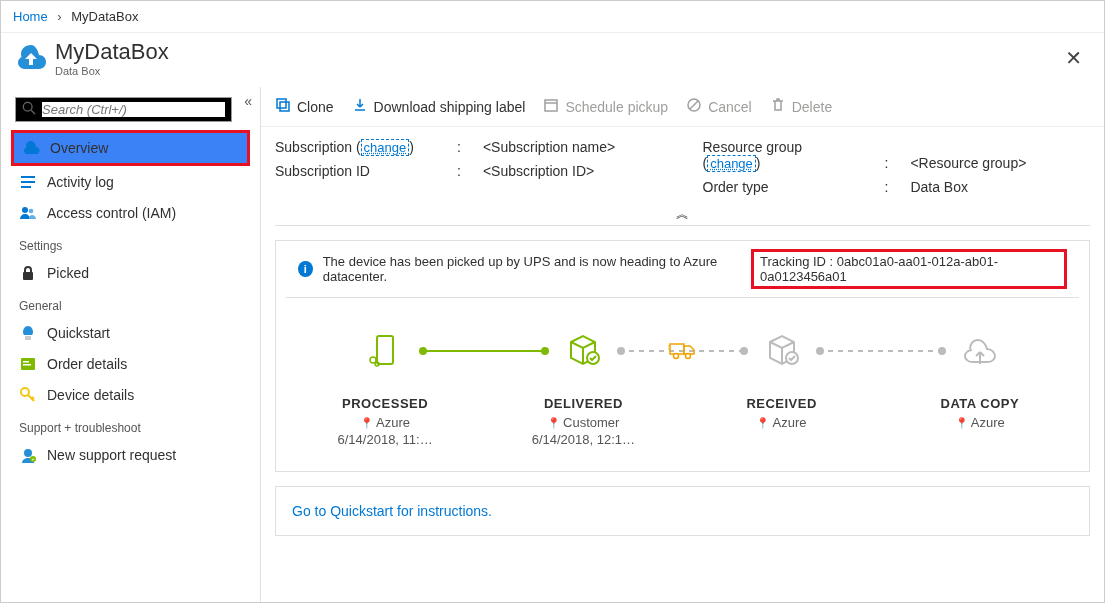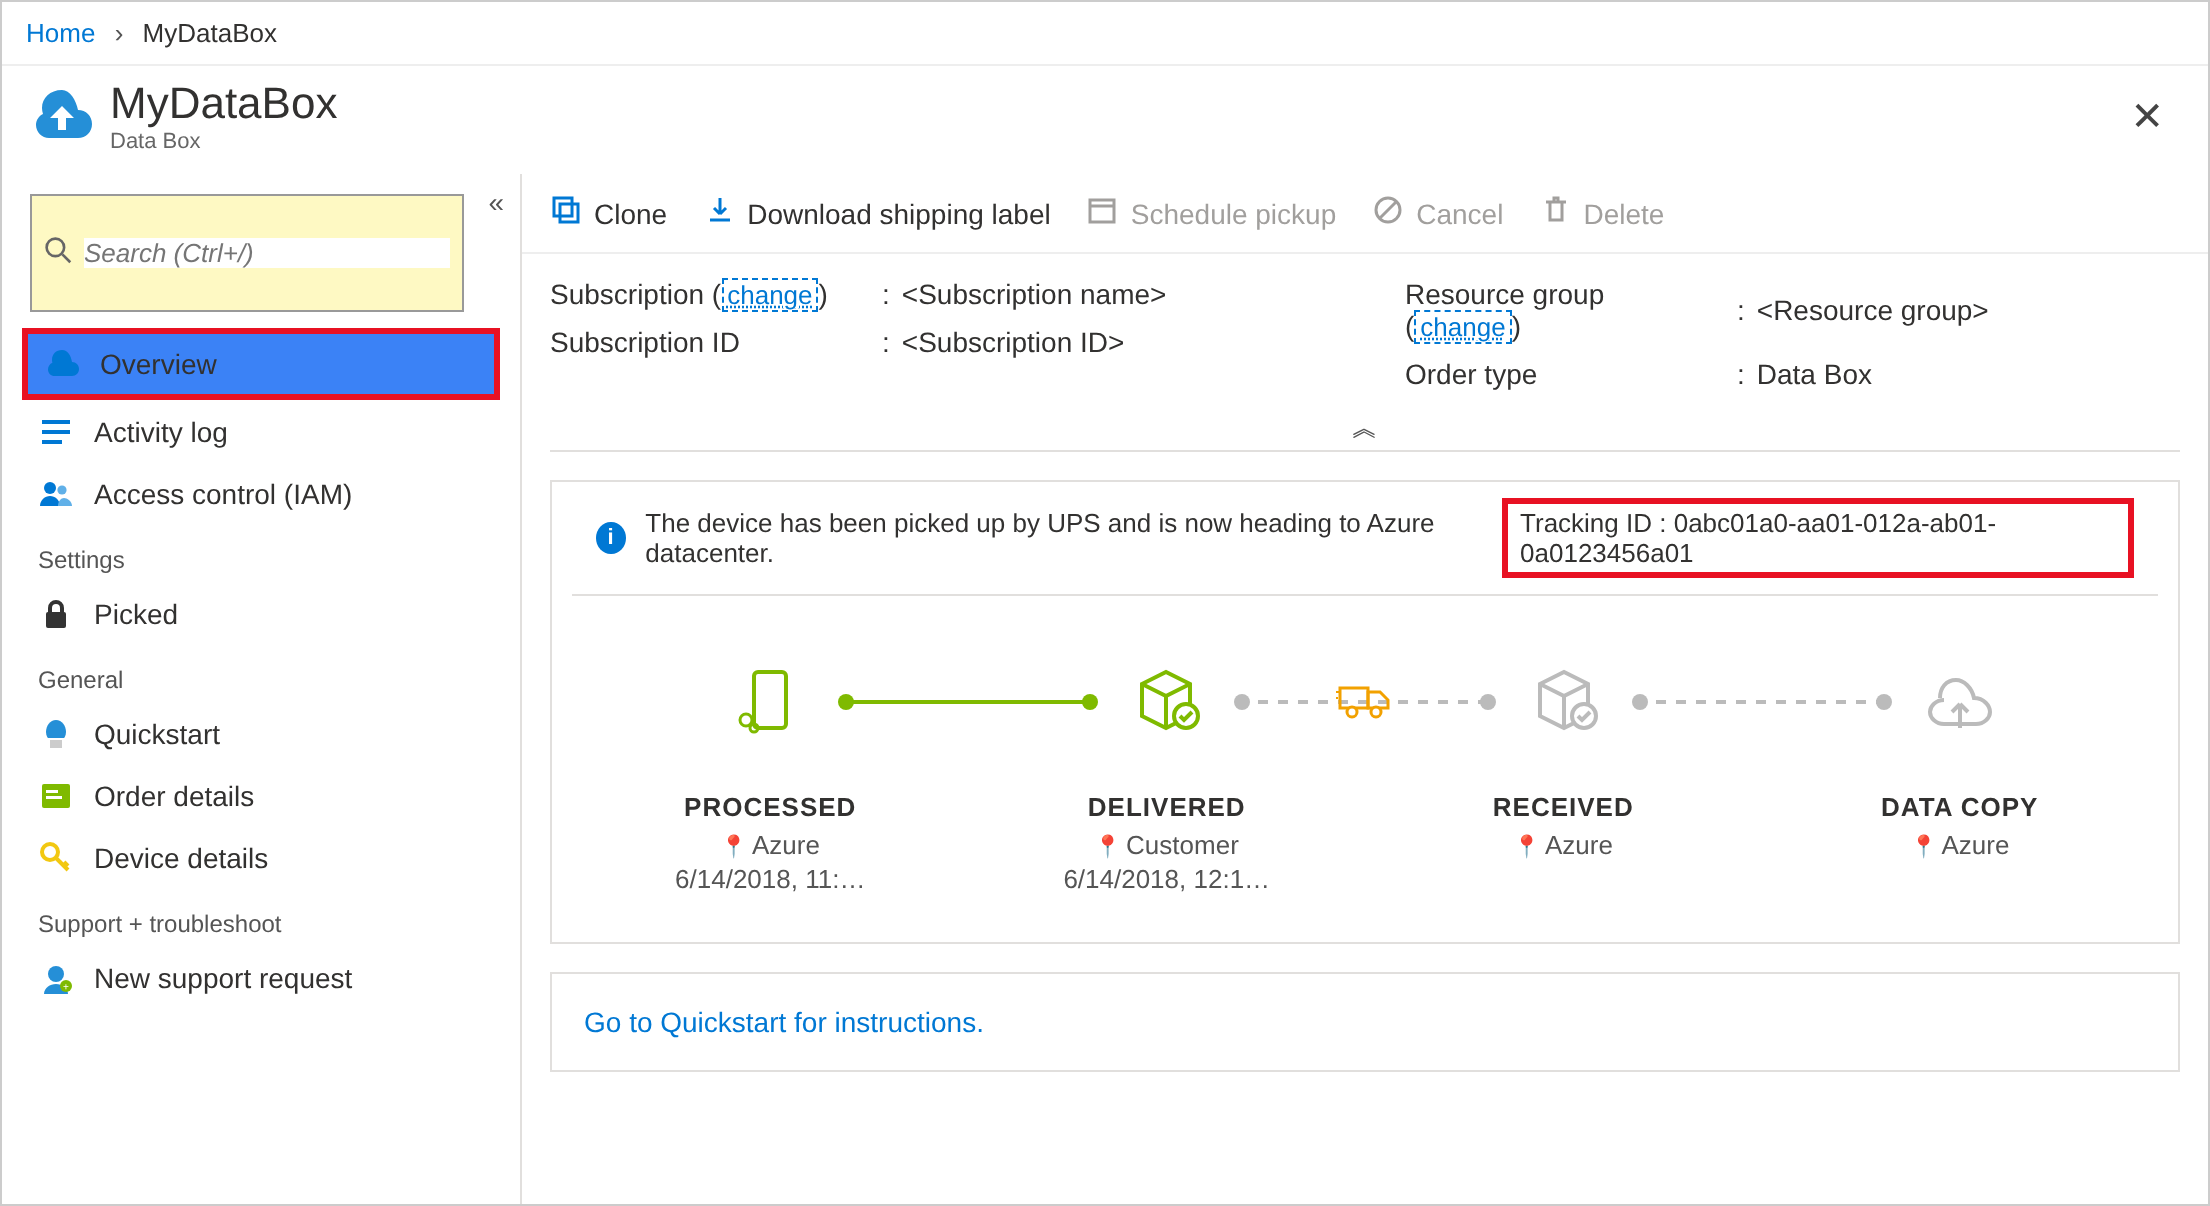--- a/index.html
+++ b/index.html
@@ -8,35 +8,35 @@
   .breadcrumb a { color: #0078d4; text-decoration: none; }
   .breadcrumb .sep { margin: 0 6px; color: #555; }
   .header { display:flex; align-items:center; padding: 6px 14px 10px 14px; }
   .header .icon { width:32px; height:32px; margin-right:8px; }
   .header .title { font-size: 22px; font-weight: 400; }
   .header .sub { font-size: 11px; color: #666; }
   .header .close { margin-left:auto; font-size:20px; color:#444; cursor:pointer; padding:4px 8px;}
   .layout { display:flex; height: calc(100% - 72px); }
   .sidebar { width: 260px; border-right:1px solid #e1dfdd; padding: 6px 10px 10px 10px; position:relative; }
   .sidebar .collapse { position:absolute; top:6px; right:8px; font-size:14px; color:#555; cursor:pointer; }
-  .search-box { display:flex; align-items:center; border:1px solid #999; padding: 20px 6px; margin:4px 18px 8px 4px; background:#fef9c3; }
+  .search-box { display:flex; align-items:center; border:1px solid #999; padding: 3px 6px; margin:4px 18px 8px 4px; background:#000000; }
   .search-box input { border:none; outline:none; flex:1; font-style: italic; color:#555; font-size:13px; }
   .search-box .icon { margin-right:6px; color:#666; }
   .nav-item { display:flex; align-items:center; padding:6px 8px; cursor:pointer; margin:1px 0; font-size:14px;}
   .nav-item .ic { width:18px; height:18px; margin-right:10px; display:inline-flex; align-items:center; justify-content:center; }
   .nav-item.selected { background:#3b82f6; }
   .annot-box { border:3px solid #e81123; }
   .nav-section { font-size:12px; color:#555; padding: 10px 8px 4px 8px; }
   .main { flex:1; padding: 0; overflow:auto; }
   .cmdbar { display:flex; align-items:center; gap:18px; padding:10px 14px; border-bottom: 1px solid #eee;}
   .cmdbar .cmd { display:flex; align-items:center; gap:6px; font-size:14px; cursor:pointer; }
   .cmdbar .cmd.disabled { color:#a19f9d; }
   .props { display:flex; padding:8px 14px 4px 14px; gap:40px; }
   .props .col { flex:1; }
-  .prop-row { display:flex; align-items:center; padding:4px 0; font-size:14px;}
+  .prop-row { display:flex; align-items:flex-end; padding:4px 0; font-size:14px;gap:16px;}
   .prop-row .lbl { width:160px; color:#323130; }
   .prop-row .change { color:#0078d4; text-decoration: underline dotted; border:1px dashed #0078d4; padding:0 2px; font-size:13px;}
   .prop-row .colon { margin:0 6px;}
   .collapse-bar { text-align:center; border-bottom:1px solid #e1dfdd; padding:2px 0; margin:0 14px; color:#555; cursor:pointer;}
   .status-card { border:1px solid #e1dfdd; margin:14px; padding:0; }
   .status-line { display:inline-block; padding:6px 10px; margin:12px; font-size:14px;}
   .status-line strong { font-weight:600; }
   .info-line { display:flex; align-items:center; padding:8px 12px; border-bottom:1px solid #e1dfdd; margin:0 10px 18px 10px; font-size:13px;}
   .info-line .info-icon { width:16px; height:16px; border-radius:50%; background:#0078d4; color:#fff; display:inline-flex; align-items:center; justify-content:center; font-size:11px; font-weight:bold; margin-right:10px;}
   .tracking { display:inline-block; padding:2px 6px; font-size:13px;}

